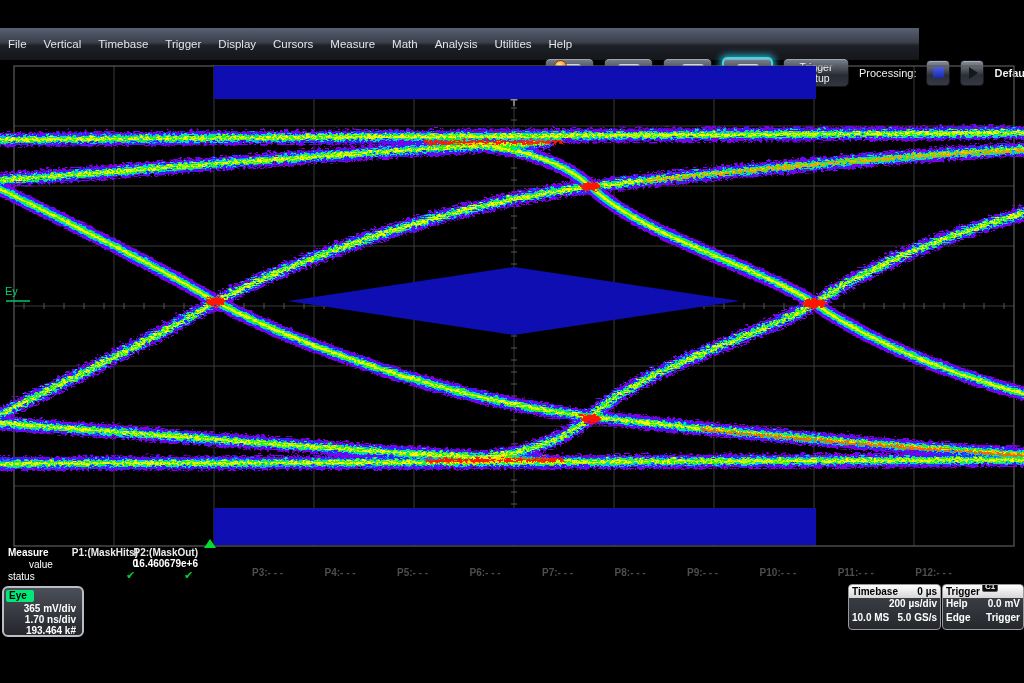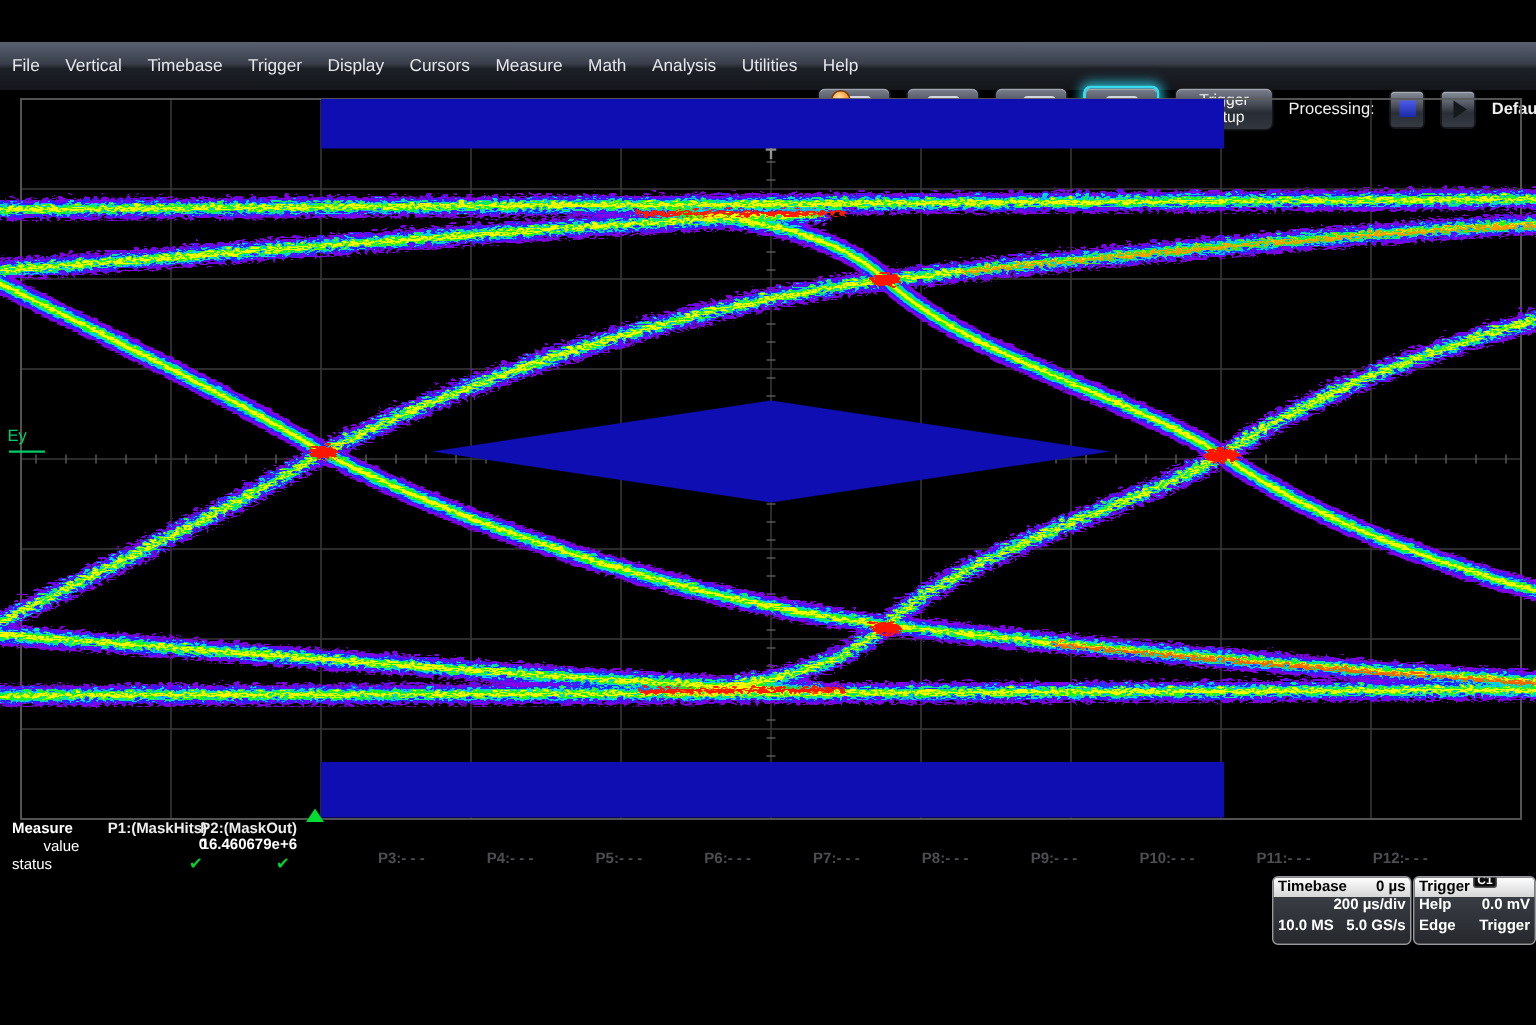--- a/index.html
+++ b/index.html
@@ -1,20 +1,20 @@
 <!DOCTYPE html>
 <html><head>
 <meta charset="utf-8">
 <style>
   html,body{margin:0;padding:0;background:#000;}
   #screen{position:relative;width:1024px;height:683px;background:#000;overflow:hidden;
           font-family:"Liberation Sans","DejaVu Sans",sans-serif;color:#e8e8e8;}
 
   
-  #menubar{position:absolute;left:0;top:28px;width:1024px;height:32px;
+  #menubar{position:absolute;left:0;top:28px;width:919px;height:32px;
     background:linear-gradient(#596070 0%,#3a3f4b 45%,#1d2027 55%,#14161b 100%);
     border-bottom:1px solid #000;}
   #menu-items{position:absolute;left:8px;top:0;height:32px;display:flex;align-items:center;gap:17px;}
   .menu-item{font-size:11.5px;color:#e4e6ea;cursor:default;white-space:nowrap;}
 
   #toolbar{position:absolute;left:545px;top:30px;height:29px;display:flex;align-items:center;gap:10px;}
   .tbtn{position:relative;width:47px;height:27px;border-radius:5px;border:1px solid #15171b;
     background:linear-gradient(#7b818e,#454a55 40%,#272b33 60%,#32363f);
     box-shadow:inset 0 1px 0 rgba(255,255,255,.3);display:flex;align-items:center;justify-content:center;gap:2px;}
   .tbtn.active{border:2px solid #3cd9ec;box-shadow:0 0 7px 2px rgba(42,208,232,.8),inset 0 1px 0 rgba(255,255,255,.3);}
@@ -380,20 +380,26 @@
         <div class="m-dim">P6:- - -</div>
         <div class="m-dim">P7:- - -</div>
         <div class="m-dim">P8:- - -</div>
         <div class="m-dim">P9:- - -</div>
         <div class="m-dim">P10:- - -</div>
         <div class="m-dim">P11:- - -</div>
         <div class="m-dim">P12:- - -</div>
       </div>
   </div>
 
+  <div id="descriptor-box">
+    <span id="eye-chip" style="background: rgb(0, 232, 120);">Eye</span>
+    <div class="desc-row" style="top:15px;">365 mV/div</div>
+    <div class="desc-row" style="top:26px;">1.70 ns/div</div>
+    <div class="desc-row" style="top:37px;">193.464 k#</div>
+  </div>
 
   <div class="info-box" id="timebase-box">
     <div class="info-head">
       <span>Timebase</span>
       <span>0 µs</span>
     </div>
     <div class="info-row">
         <span></span>
         <span>200 µs/div</span>
       </div>

